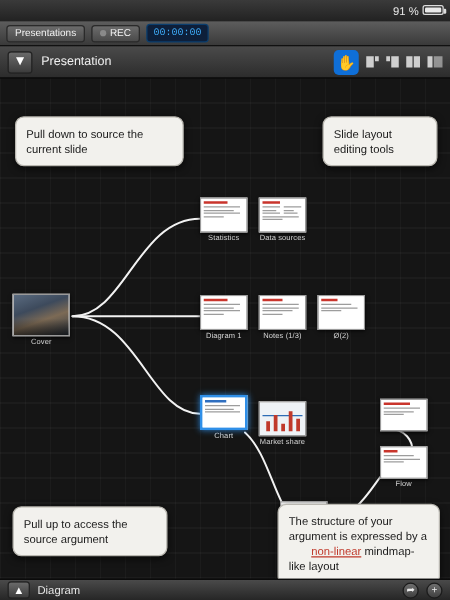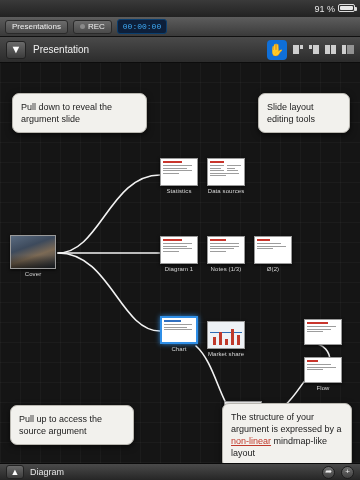--- a/index.html
+++ b/index.html
@@ -160,21 +160,21 @@
     position: absolute;
     background: #f2f1ed;
     border: 1px solid #b9b7b0;
     border-radius: 7px;
     color: #1b1b1b;
     font-size: 9px;
     line-height: 1.35;
     padding: 7px 8px;
     box-shadow: 0 2px 6px rgba(0,0,0,.6);
   }
-  .callout .hl { color: #c0392b; text-decoration: underline; }
+  .callout .hl { color: #c0392b; text-decoration: underline; margin-left: 18px; }
 
   
   .bottombar {
     height: 17px;
     background: linear-gradient(#4a4a4a, #262626);
     border-top: 1px solid #0b0b0b;
     display: flex; align-items: center;
     padding: 0 6px; gap: 6px;
     position: relative;
   }
@@ -401,21 +401,21 @@
         <div class="g" style="width:40%;margin-left:18%;background:#d3a02a"></div>
         <div class="g" style="width:55%;margin-left:8%;background:#c0392b"></div>
         <div class="g" style="width:30%;margin-left:35%;background:#2f6fc0"></div>
         <div class="g" style="width:45%;margin-left:15%;background:#7a7a7a"></div>
       </div>
     </div>
     <div class="node-label">Gantt</div>
   </div>
 
   <div class="callout" style="left:12px; top:30px; width:135px;">
-    <span>Pull down to reveal the argument slide</span>
+    <span>Pull down to source the current slide</span>
   </div>
 
   <div class="callout" style="left:258px; top:30px; width:92px;">
     <span>Slide layout editing tools</span>
   </div>
 
   <div class="callout" style="left:10px; top:342px; width:124px;">
     <span>Pull up to access the source argument</span>
   </div>
 

